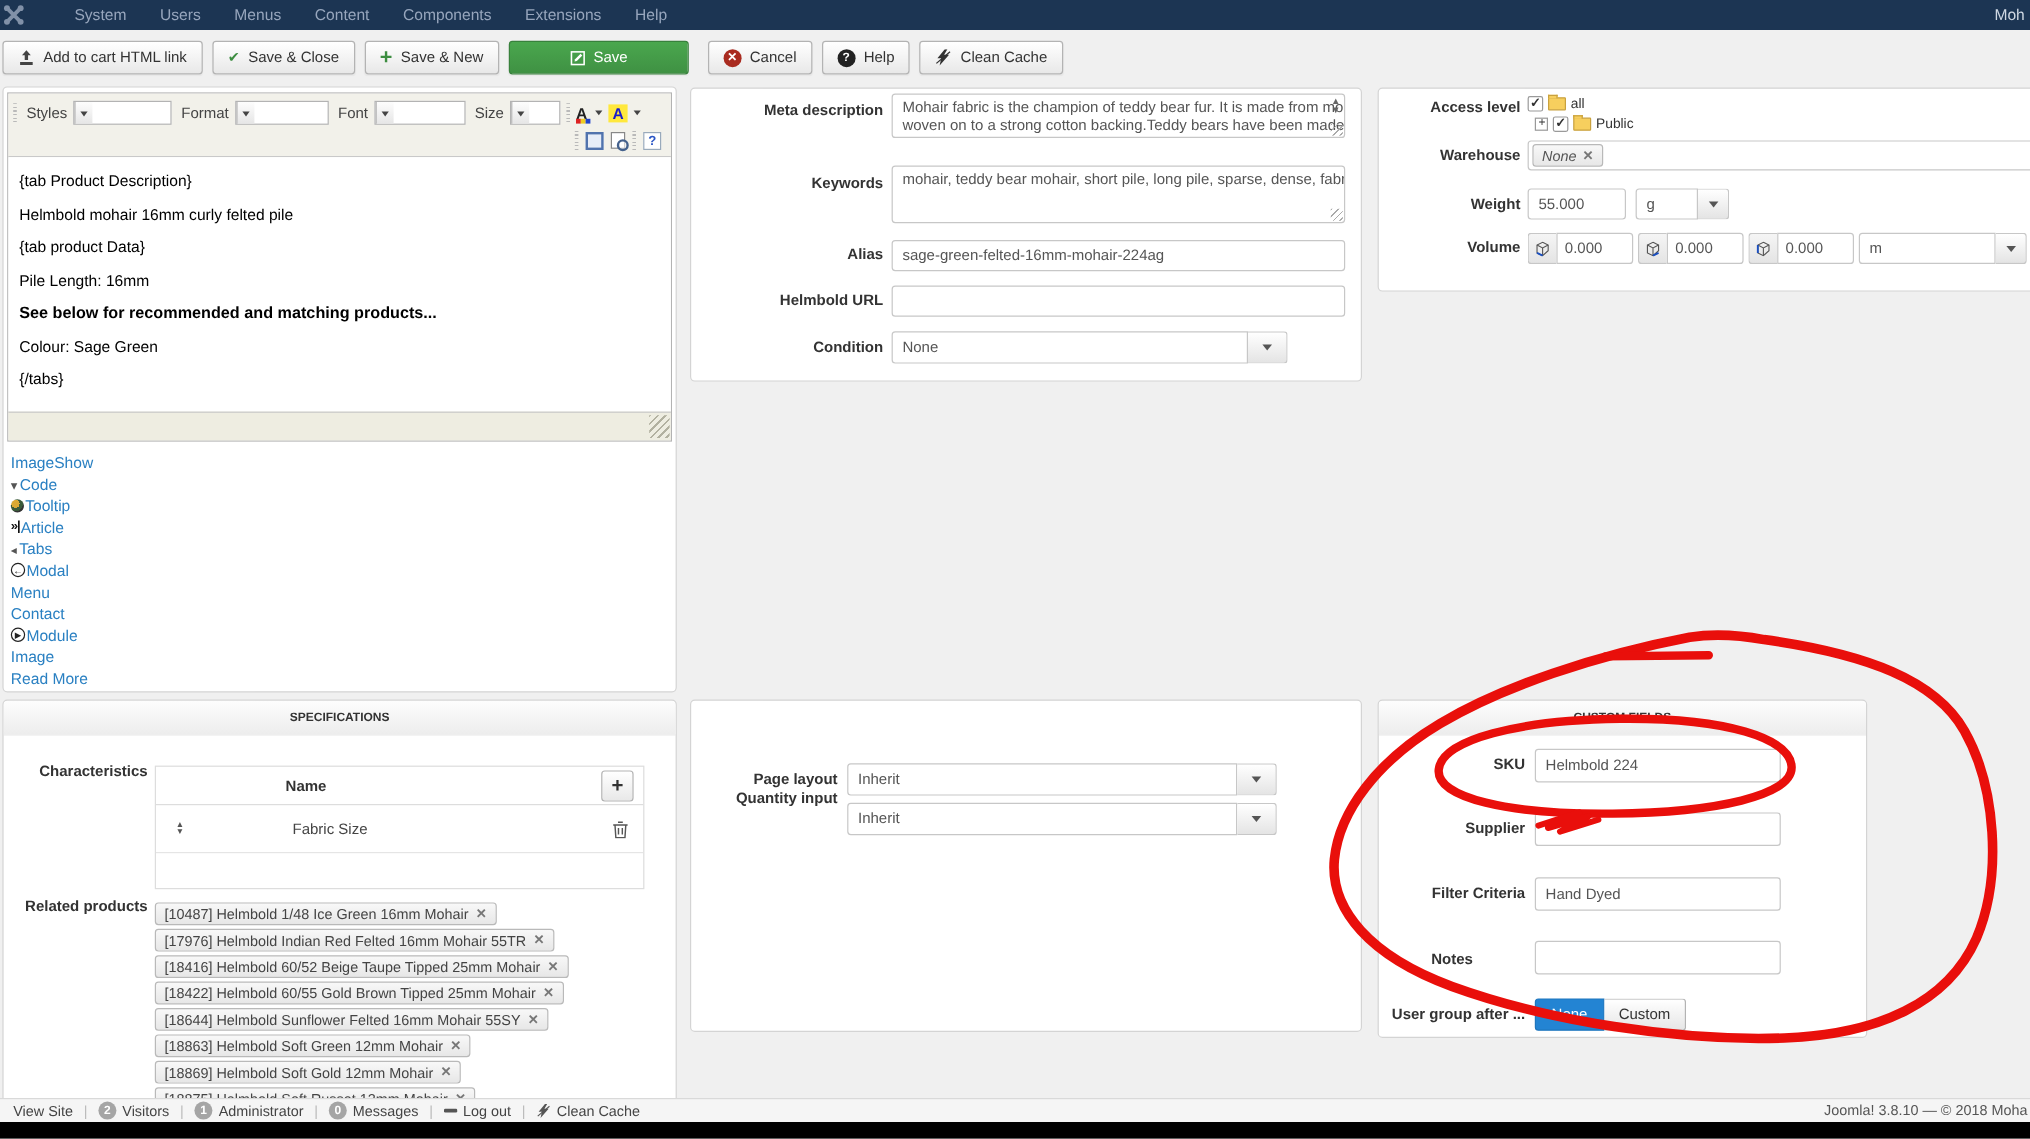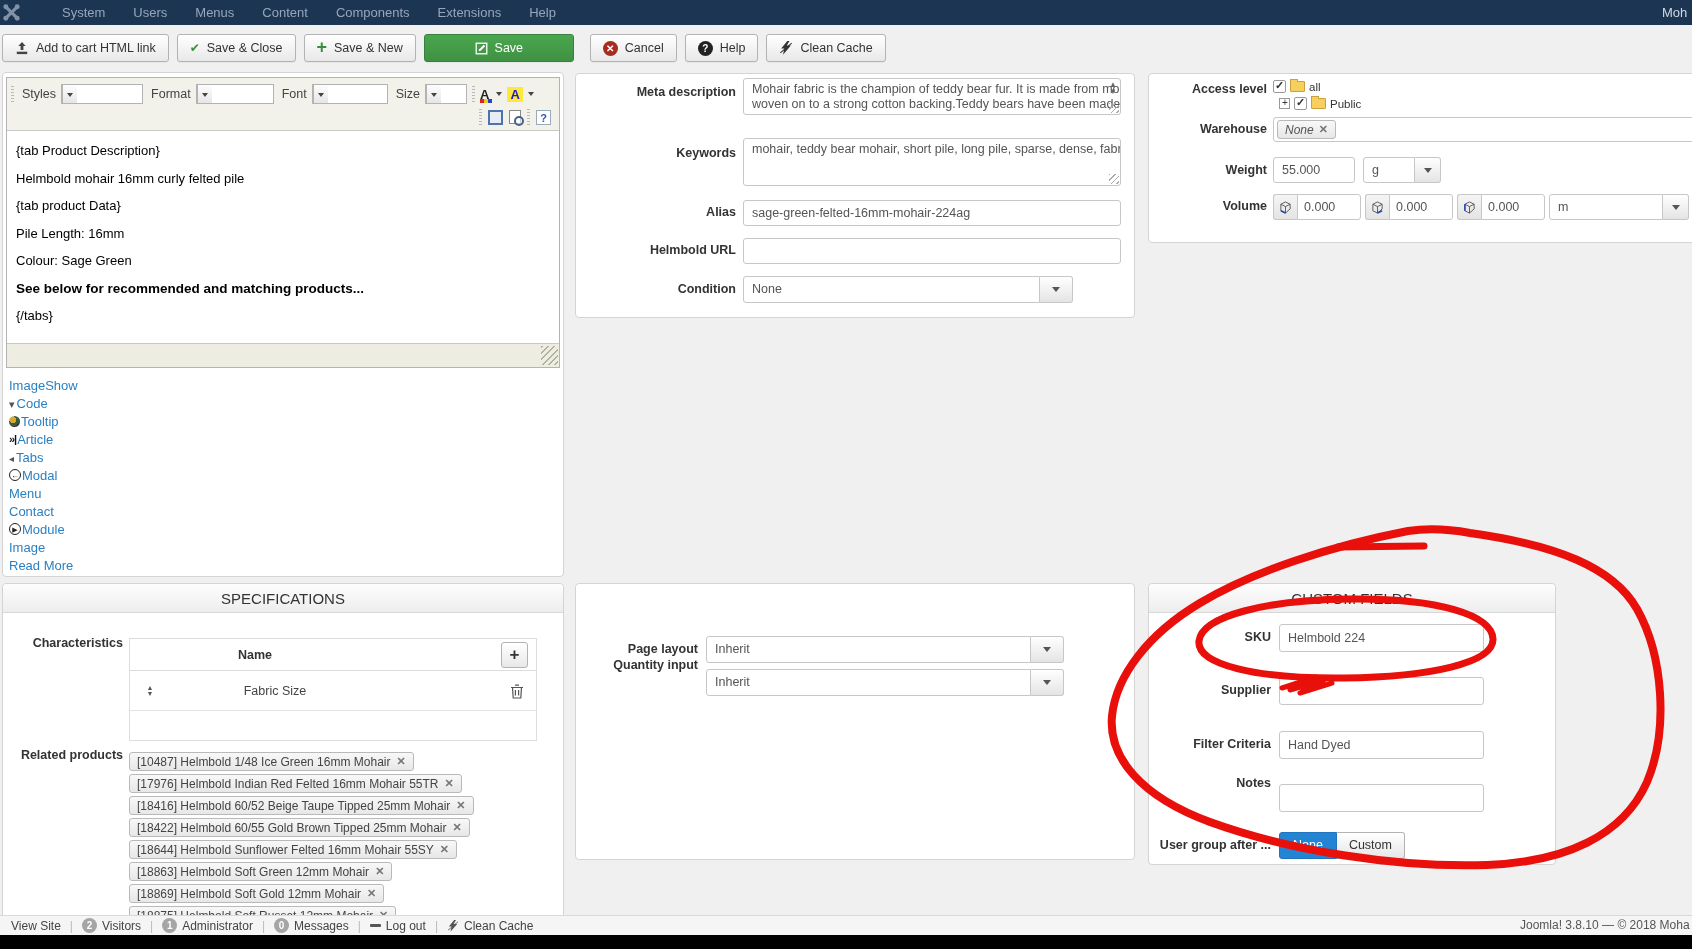--- a/index.html
+++ b/index.html
@@ -26,21 +26,21 @@
   .ic-check::after { content:"✔"; color:#3c8d40; font-size:12px; }
   .ic-plus::after { content:"+"; color:#3c8d40; font-size:18px; font-weight:bold; line-height:12px; }
   .ic-cancel { width:15px; height:15px; border-radius:50%; background:#a92b20; color:#fff; font-size:10px; font-weight:bold; line-height:15px; text-align:center; }
   .ic-cancel::after { content:"✕"; }
   .ic-helpdot { width:15px; height:15px; border-radius:50%; background:#222; color:#fff; font-size:10px; font-weight:bold; line-height:15px; text-align:center; }
   .ic-helpdot::after { content:"?"; }
 
   
   .panel { position:absolute; background:#fff; border:1px solid #d4d4d4; border-radius:4px; }
   .panel-header { height:29px; border-bottom:1px solid #d8d8d8; background:linear-gradient(#fdfdfd,#ededed);
-                  border-radius:4px 4px 0 0; text-align:center; font-weight:normal; font-size:15px; color:#333; line-height:29px; }
+                  border-radius:4px 4px 0 0; text-align:center; font-weight:bold; font-size:10px; color:#333; line-height:29px; }
   .lb { position:absolute; font-weight:bold; font-size:12.5px; color:#333; text-align:right; }
   .tbox { position:absolute; background:#fff; border:1px solid #c7c7c7; border-radius:3px; font-size:12.5px; color:#555; }
   input.tbox { padding:0 8px; outline:none; }
   .sel { position:absolute; height:27px; display:flex; }
   .sel .sel-val { flex:1; background:#fff; border:1px solid #c7c7c7; border-radius:3px 0 0 3px; font-size:12.5px; color:#555; line-height:25px; padding:0 8px; }
   .sel .sel-btn { width:33px; background:linear-gradient(#fff,#e4e4e4); border:1px solid #c7c7c7; border-left:none; border-radius:0 3px 3px 0; display:flex; align-items:center; justify-content:center; }
   .caret { width:0; height:0; border-left:4px solid transparent; border-right:4px solid transparent; border-top:5px solid #555; }
 
   
   #editor-panel { left:2px; top:72px; width:562px; height:505px; }
@@ -249,22 +249,22 @@
         <span class="ic-pg"></span>
         <span class="tsep"></span>
         <span class="ic-q"></span>
       </div>
     </div>
     <div class="jce-body">
       <p>{tab Product Description}</p>
       <p>Helmbold mohair 16mm curly felted pile</p>
       <p>{tab product Data}</p>
       <p>Pile Length: 16mm</p>
+      <p style="font-weight:bold;font-size:13.5px;">See below for recommended and matching products...</p>
       <p>Colour: Sage Green</p>
-      <p style="font-weight:bold;font-size:13.5px;">See below for recommended and matching products...</p>
       <p>{/tabs}</p>
     </div>
     <div class="jce-status">
       <span class="grip"></span>
     </div>
   </div>
   <div class="xtd-links">
     <div class="xtd-link">
         <span>ImageShow</span>
       </div>
@@ -480,21 +480,21 @@
 </div>
 
 <div class="panel" id="cust-panel">
   <div class="panel-header">CUSTOM FIELDS</div>
   <span class="lb" style="top:46px;">SKU</span>
   <input class="tbox" style="top: 40px;" value="Helmbold 224">
   <span class="lb" style="top:99px;">Supplier</span>
   <input class="tbox" style="top: 93px;" value="">
   <span class="lb" style="top:153px;">Filter Criteria</span>
   <input class="tbox" style="top: 147px;" value="Hand Dyed">
-  <span class="lb" style="top:192px;">Notes</span>
+  <span class="lb" style="top:208px;text-align:center;">Notes</span>
   <input class="tbox" style="top: 200px;" value="">
   <span class="lb" style="top:254px;">User group after ...</span>
   <div class="tgl">
     <span class="tgl-on">None</span>
     <span class="tgl-off">Custom</span>
   </div>
 </div>
 
 <svg class="annot" width="1692" height="949" viewBox="0 0 1692 949">
   <path d="M1408 531 C1330 546 1252 572 1200 603 C1148 634 1116 676 1112 716 C1108 758 1142 797 1210 822 C1290 851 1398 868 1487 865 C1565 862 1623 836 1647 782 C1669 730 1663 655 1637 609 C1613 567 1556 545 1470 533 C1448 529 1428 528 1408 531 Z" fill="none" stroke="#e90f0b" stroke-width="8" stroke-linecap="round" stroke-linejoin="round"></path>

